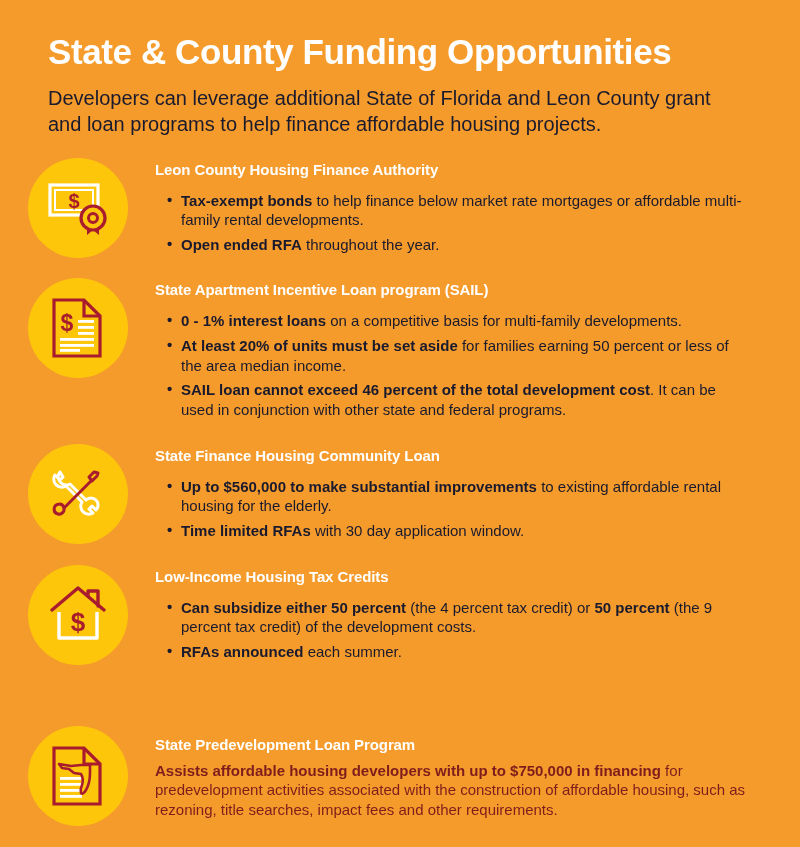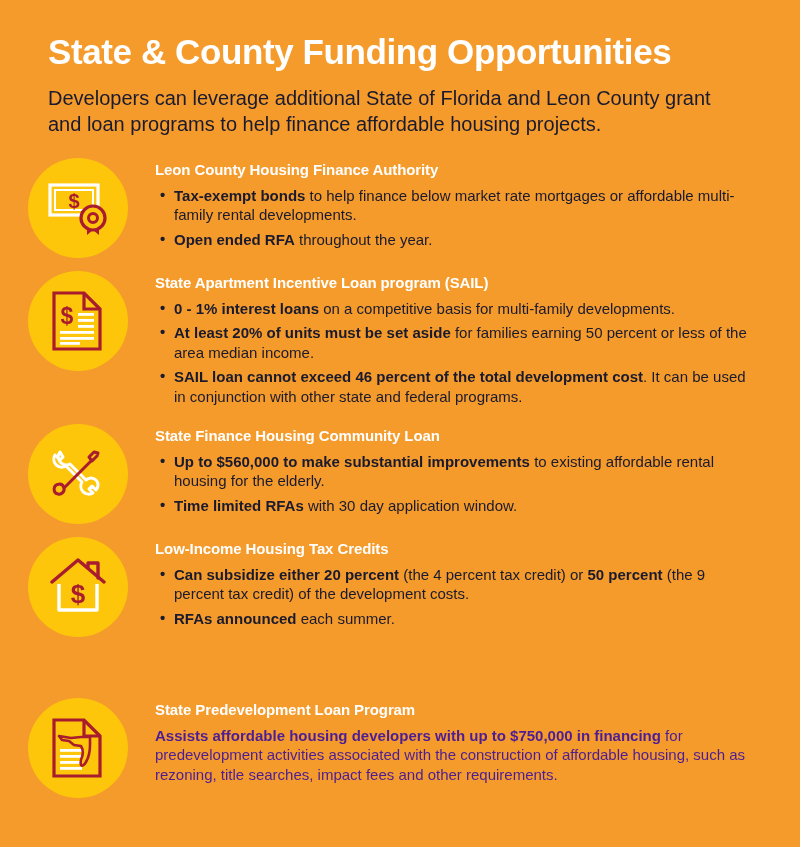--- a/index.html
+++ b/index.html
@@ -82,21 +82,21 @@
   .section-heading {
     color: #FFFFFF;
     font-size: 15px;
     font-weight: bold;
     margin: 0 0 7px 0;
     line-height: 1.2;
     letter-spacing: -0.1px;
   }
   ul.bullets {
     list-style: none;
-    margin: 5px;
+    margin: 12px;
     padding: 0;
   }
   ul.bullets li {
     position: relative;
     padding-left: 14px;
     color: #1A1A2E;
     font-size: 15px;
     line-height: 1.31;
     margin-bottom: 5px;
   }
@@ -109,32 +109,32 @@
     left: 0;
     top: -1px;
     font-size: 15px;
     color: #1A1A2E;
     font-weight: bold;
   }
   .b {
     font-weight: bold;
   }
   .para {
-    color: #4c1d95;
+    color: #7f1d1d;
     font-size: 15px;
     line-height: 1.31;
     margin: 0;
   }
 
   
   .sec-1 { margin-bottom: 9px; }
   .sec-2 { margin-bottom: 9px; min-height: 140px; }
   .sec-3 { margin-bottom: 9px; }
   .sec-4 { margin-bottom: 9px; min-height: 152px; }
-  .sec-5 { margin-bottom: 0; }
+  .sec-5 { margin-bottom: 0; align-items: center; }
 </style>
 </head>
 <body>
 
 <div class="page">
 
   <div class="header">
     <h1 class="page-title">State &amp; County Funding Opportunities</h1>
     <p class="page-subtitle">Developers can leverage additional State of Florida and Leon County grant and loan programs to help finance affordable housing projects.</p>
   </div>
@@ -228,21 +228,21 @@
               <path d="M42 10 V5 H52 V20" fill="none" stroke="#A81C2E" stroke-width="3.4" stroke-linecap="round" stroke-linejoin="round"></path>
               <path d="M13 26 V52 H51 V26" fill="none" stroke="#FFFFFF" stroke-width="3.4" stroke-linejoin="round"></path>
               <text x="32" y="45" font-family="Liberation Sans, sans-serif" font-size="26" font-weight="bold" fill="#A81C2E" text-anchor="middle">$</text>
             </svg>
           </span>
         </div>
       </div>
       <div class="text-col">
         <div class="section-heading">Low-Income Housing Tax Credits</div>
         <ul class="bullets">
-          <li><span class="b">Can subsidize either 20 percent</span><span> (the 4 percent tax credit) or </span><span class="b">50 percent</span><span> (the 9 percent tax credit) of the development costs.</span></li>
+          <li><span class="b">Can subsidize either 50 percent</span><span> (the 4 percent tax credit) or </span><span class="b">50 percent</span><span> (the 9 percent tax credit) of the development costs.</span></li>
           <li><span class="b">RFAs announced</span><span> each summer.</span></li>
         </ul>
       </div>
     </div>
 
     <div class="section sec-5">
       <div class="icon-col">
         <div class="icon-circle">
           <span>
             <svg width="56" height="62" viewBox="0 0 56 62">

